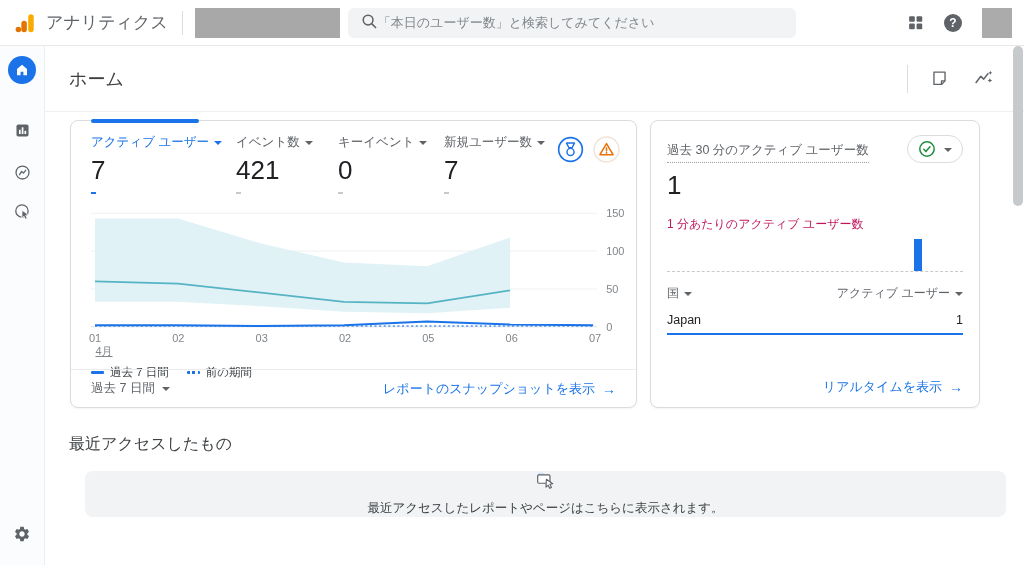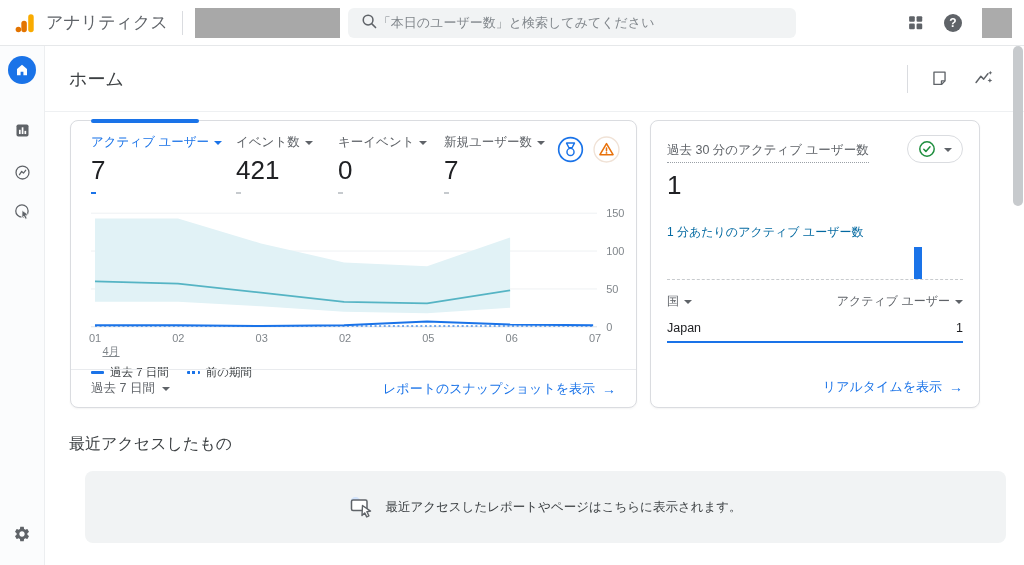--- a/index.html
+++ b/index.html
@@ -85,35 +85,35 @@
   .date-range { font-size:12.5px; color:#5f6368; display:flex; align-items:center; gap:7px; cursor:pointer; }
   .blue-link { margin-left:auto; color:#1a73e8; font-size:13px; display:flex; align-items:center; gap:7px; cursor:pointer; text-decoration:none; }
 
   
   .rt-head { display:flex; align-items:flex-end; }
   .rt-title { font-size:12.5px; color:#5f6368; border-bottom:1px dotted #9aa0a6; padding-bottom:3px; margin-top:4px; }
   .rt-pill { margin-left:auto; border:1px solid #dadce0; border-radius:15px; height:28px;
              display:flex; align-items:center; gap:8px; padding:0 10px; background:#fff; cursor:pointer; }
   .rt-pill .caret { color:#5f6368; }
   .rt-value { font-size:26px; color:#202124; margin-top:7px; }
-  .rt-sub { font-size:12px; color:#0369a1; margin-top:23px; }
+  .rt-sub { font-size:12px; color:#be185d; margin-top:15px; }
   .rt-bars { height:36px; margin-top:3px; display:flex; align-items:flex-end; border-bottom:1px dashed #c8cbce; }
   .rt-slot { flex:1; display:flex; justify-content:center; align-items:flex-end; }
   .rt-bar { width:8px; background:#1a73e8; }
   .rt-table-head { display:flex; align-items:center; margin-top:13px; font-size:12px; color:#5f6368; }
   .rt-th { display:flex; align-items:center; gap:5px; cursor:pointer; }
   .rt-row { display:flex; margin-top:11px; font-size:12.5px; color:#202124; padding-bottom:6px;
             border-bottom:2px solid #1a73e8; }
   .rt-footer { margin-top:auto; display:flex; justify-content:flex-end; padding:0 0 11px 0; }
 
   
   .recent-section { padding:26px 0 0 24px; }
   .recent-title { font-size:16px; color:#3c4043; font-weight:400; }
-  .recent-box { margin:16px 18px 0 16px; height:72px; background:#f1f3f4; border-radius:8px;
-                display:flex; align-items:center; justify-content:center; gap:10px; }
+  .recent-box { margin:16px 18px 0 16px; height:46px; background:#f1f3f4; border-radius:8px;
+                display:flex; align-items:center; justify-content:center; gap:10px;flex-direction:column; }
   .recent-msg { font-size:12.5px; color:#3c4043; }
 
   
   .scrollbar { position:absolute; top:46px; right:0; width:13px; bottom:0; z-index:30; }
   .scroll-thumb { position:absolute; top:0; right:1px; width:10px; height:160px; background:#c7cacd; border-radius:5px; }
 
   .arrow { font-size:14px; line-height:1; }
 </style>
 </head>
 <body>
@@ -277,21 +277,21 @@
             <polyline points="4,120.48 87.33333333333333,120.48 170.66666666666666,121.24 254,120.48 337.3333333333333,116.68 420.6666666666667,119.72 504,120.48" class="s-current"></polyline>
           </svg>
         <div class="y-col">
             <div class="y-tick" style="top: 2px;">150</div>
             <div class="y-tick" style="top: 40px;">100</div>
             <div class="y-tick" style="top: 78px;">50</div>
             <div class="y-tick" style="top: 116px;">0</div>
           </div>
       </div>
       <div class="x-row">
-        <div class="x-sub" style="left: 20px; text-decoration: underline;">4月</div>
+        <div class="x-sub" style="left: 13px; text-decoration: underline;">4月</div>
       <div class="x-tick" style="left: 4px;">01</div>
           <div class="x-tick" style="left: 87.3333px;">02</div>
           <div class="x-tick" style="left: 170.667px;">03</div>
           <div class="x-tick" style="left: 254px;">02</div>
           <div class="x-tick" style="left: 337.333px;">05</div>
           <div class="x-tick" style="left: 420.667px;">06</div>
           <div class="x-tick" style="left: 504px;">07</div>
         </div>
 
       <div class="legend">

